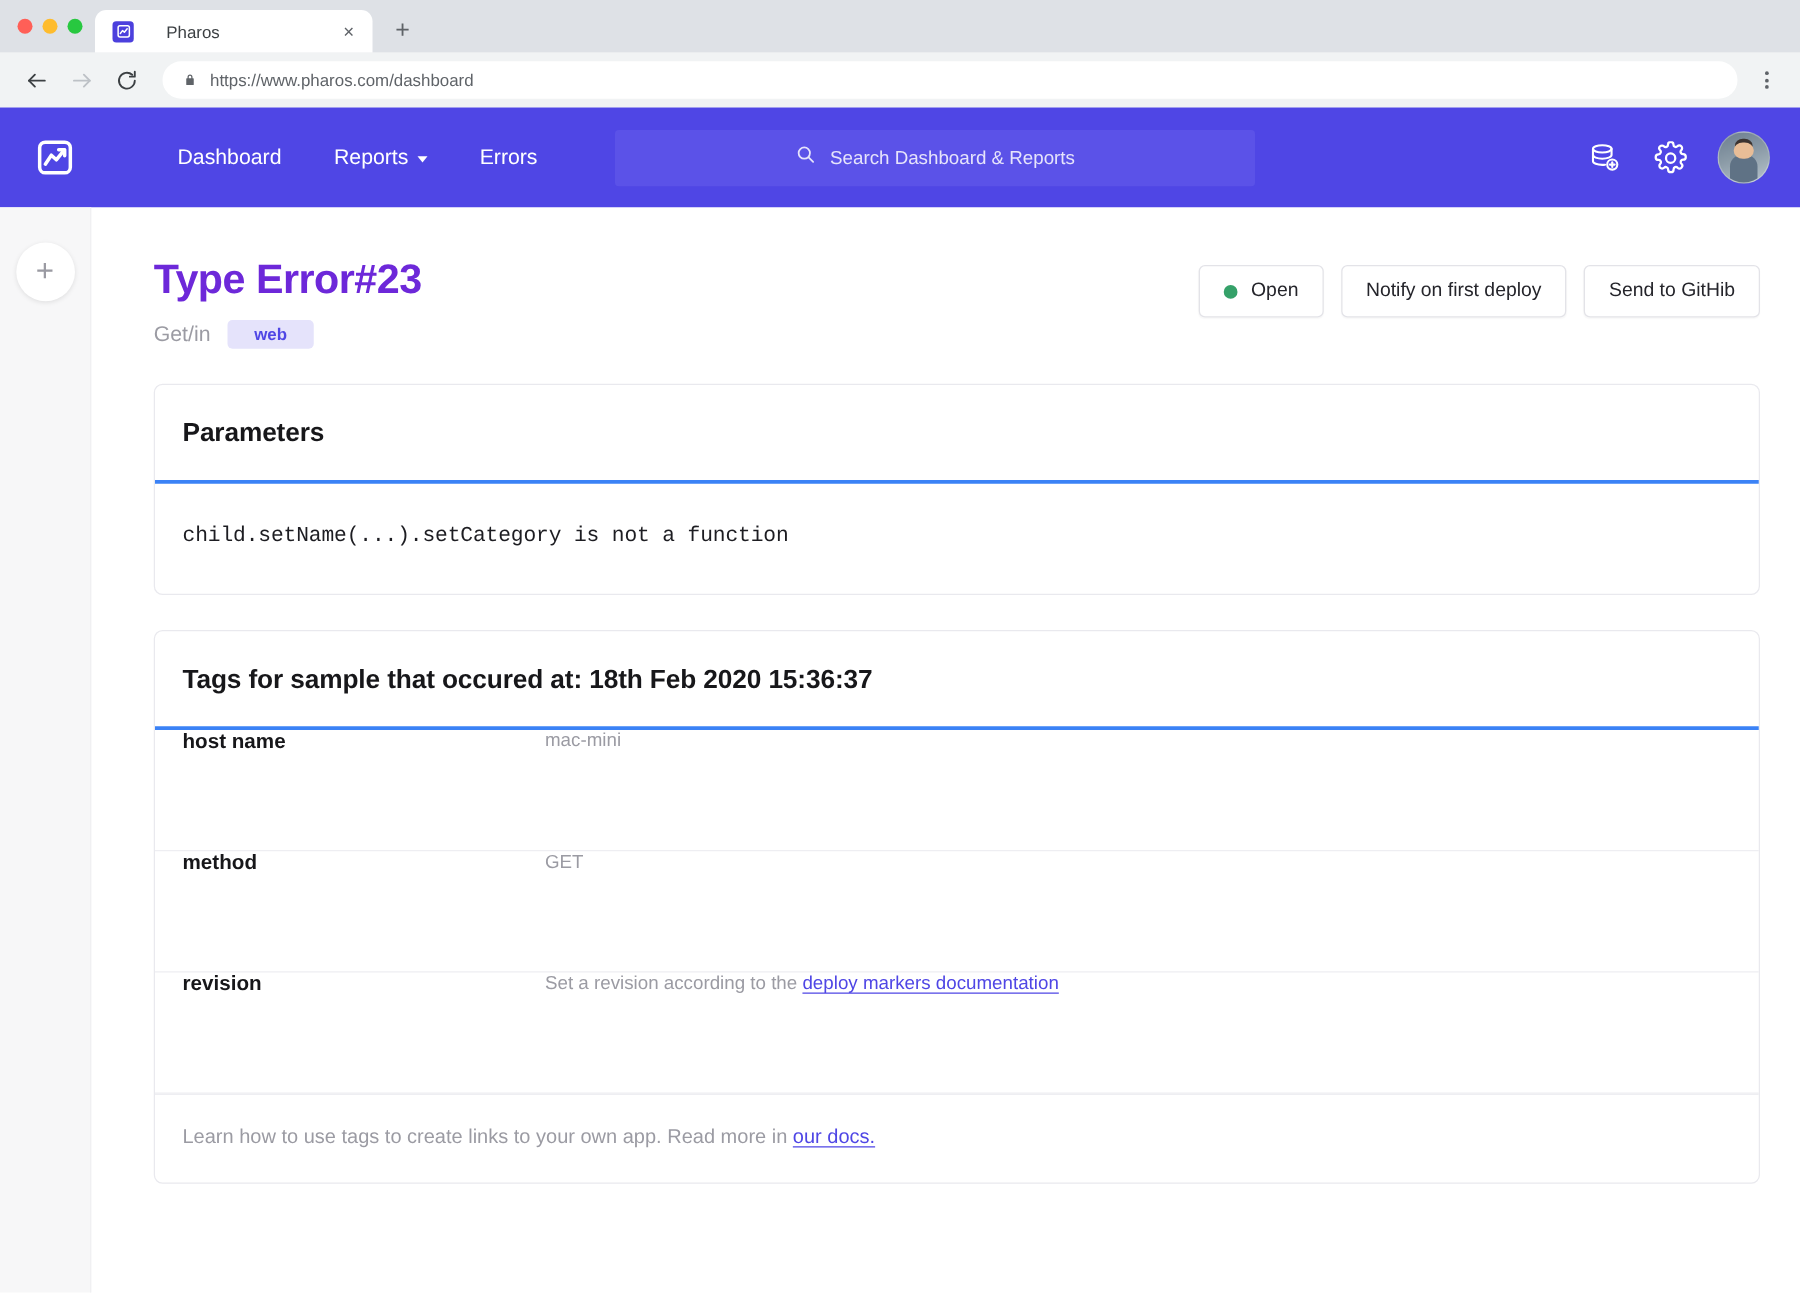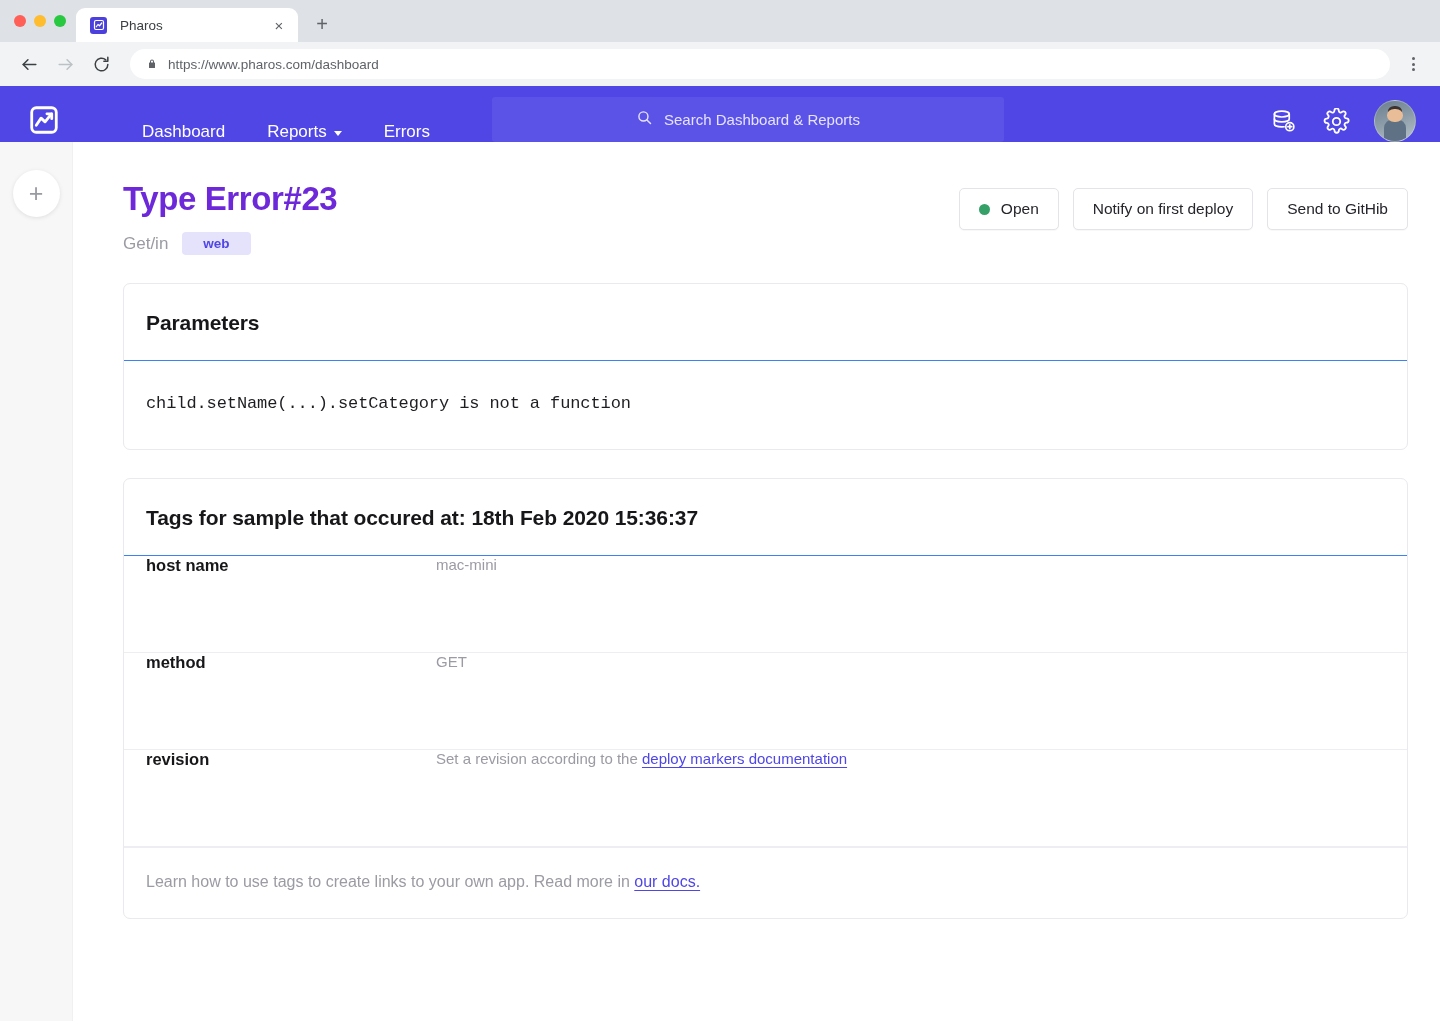--- a/index.html
+++ b/index.html
@@ -18,21 +18,21 @@
     position: relative;
   }
   .traffic { display: flex; align-items: center; gap: 8px; height: 42px; padding: 0 10px 0 2px; }
   .dot { width: 12px; height: 12px; border-radius: 50%; }
   .dot.red { background: #ff5f57; }
   .dot.yellow { background: #febc2e; }
   .dot.green { background: #28c840; }
   .tab {
     width: 222px; height: 34px; background: #ffffff;
     border-radius: 9px 9px 0 0;
-    display: flex; align-items: center; gap: 13px;
+    display: flex; align-items: center; gap: 26px;
     padding: 0 10px 0 14px; position: relative;
   }
   .favicon {
     width: 17px; height: 17px; border-radius: 3px;
     background: #4c40dd; display: flex; align-items: center; justify-content: center;
     flex: none;
   }
   .favicon svg { width: 12px; height: 12px; }
   .tab-title {
     font-size: 13.5px; color: #3c4043; flex: 1;
@@ -54,22 +54,22 @@
     display: flex; align-items: center; gap: 10px; padding: 0 16px; margin-left: 10px;
   }
   .omnibox .lock svg { width: 12px; height: 14px; display: block; }
   .url { font-size: 13.5px; color: #5f6368; white-space: nowrap; text-align: right; }
   .kebab { width: 30px; height: 34px; display: flex; flex-direction: column;
     align-items: center; justify-content: center; gap: 2.5px; margin-left: 6px; }
   .kebab i { width: 3px; height: 3px; border-radius: 50%; background: #5f6368; display: block; }
 
   
   .appnav {
-    height: 56px; background: #4f46e5;
-    display: flex; align-items: flex-end; padding: 0 24px 0 22px; gap: 0;
+    height: 80px; background: #4f46e5;
+    display: flex; align-items: center; padding: 0 24px 0 22px; gap: 0;
   }
   .logo { width: 44px; height: 44px; display: flex; align-items: center; justify-content: center; flex: none; }
   .logo svg { width: 32px; height: 32px; }
   .navlinks { display: flex; align-items: center; gap: 0; margin-left: 55px; }
   .navlink {
     color: #ffffff; font-size: 17px; font-weight: 500;
     padding: 0 21px; white-space: nowrap;
     display: flex; align-items: center; gap: 7px;
   }
   .caret { width: 0; height: 0; border-left: 4.5px solid transparent;
@@ -129,21 +129,21 @@
     display: flex; align-items: center; gap: 11px; padding: 0 19px;
     font-size: 15.5px; font-weight: 500; color: #25252b; white-space: nowrap;
     box-shadow: 0 1px 1px rgba(16,16,40,.03);
   }
   .statusdot { width: 11px; height: 11px; border-radius: 50%; background: #35a169; flex: none; }
 
   .card {
     border: 1px solid #e9e9ee; border-radius: 7px; background: #ffffff;
     margin-top: 28px;
   }
-  .card-head { padding: 27px 22px 25px; border-bottom: 1px solid #3b82f6; }
+  .card-head { padding: 27px 22px 25px; border-bottom: 3px solid #3b82f6; }
   .card-head h2 { font-size: 21px; font-weight: 700; color: #17171a; letter-spacing: -.1px; }
   .card-body-mono { padding: 33px 22px 36px; }
   .mono {
     font-family: "Liberation Mono", "DejaVu Sans Mono", monospace;
     font-size: 17px; color: #1d1d22; letter-spacing: -.1px;
   }
 
   .trow { display: flex; align-items: flex-start; min-height: 97px; border-bottom: 1px solid #eeeef2; padding: 0 22px; }
   .trow:last-child { border-bottom: none; }
   .tkey { width: 290px; font-size: 16.5px; font-weight: 700; color: #17171a; flex: none; }

